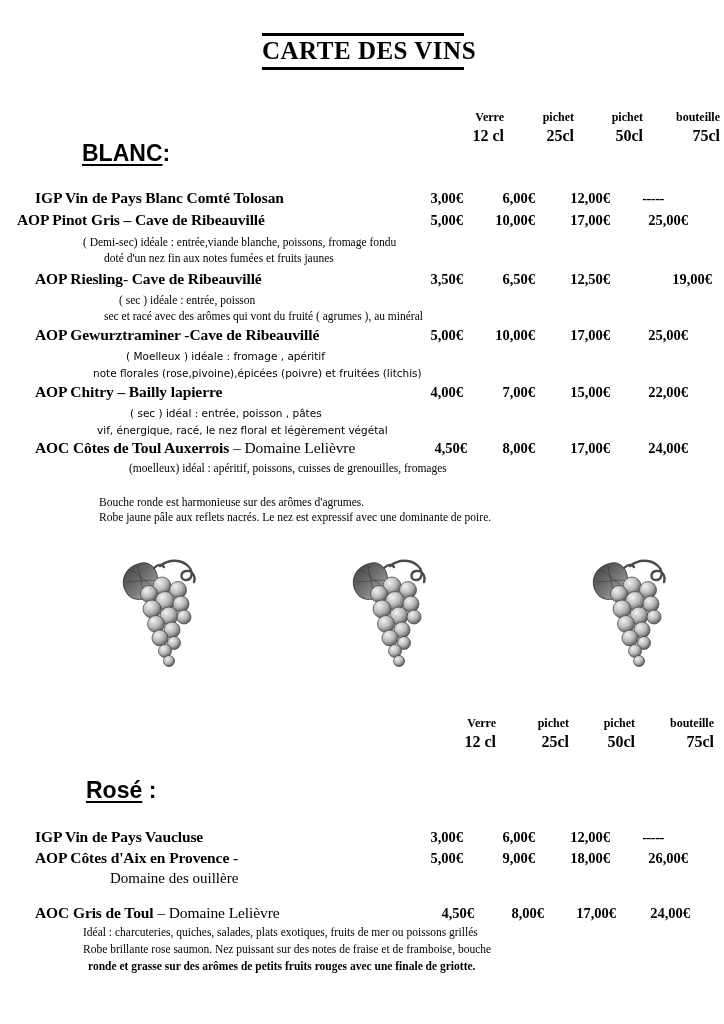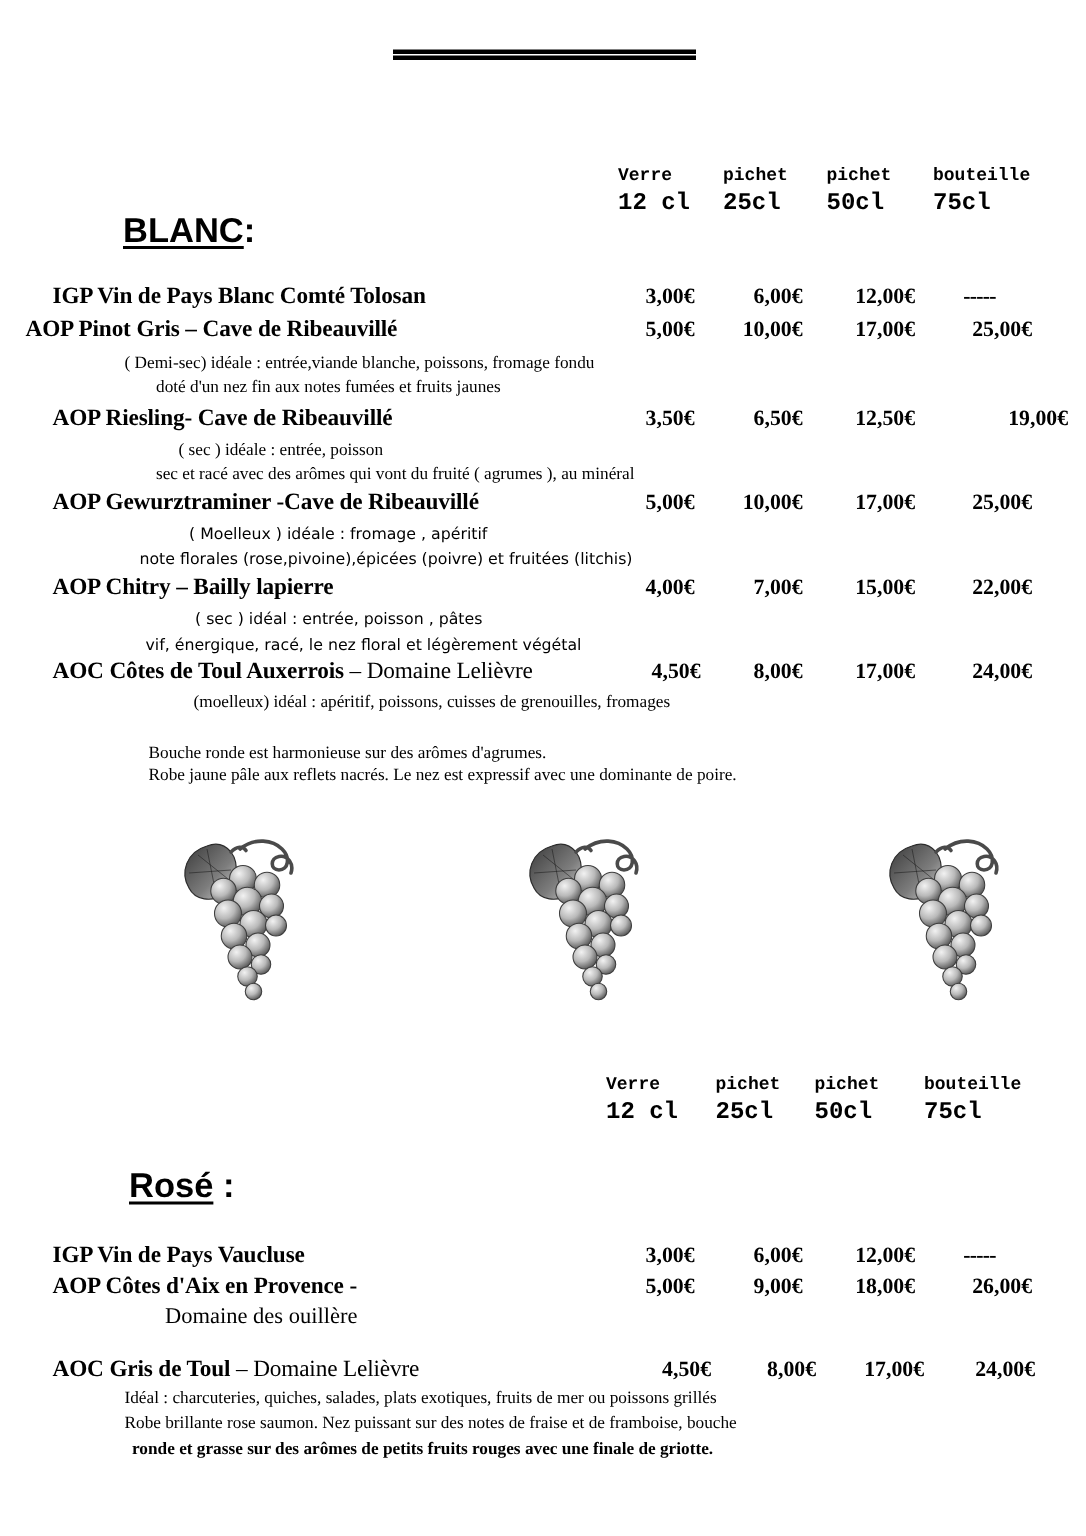--- a/index.html
+++ b/index.html
@@ -46,25 +46,26 @@
     font-weight: bold;
     font-size: 25px;
     line-height: 30px;
     letter-spacing: 0.5px;
     white-space: nowrap;
   }
 
   
   .colhead {
     position: absolute;
-    font-family: Liberation Mono, monospace;
+    font-family: Liberation Serif, serif;
     font-weight: bold;
     font-size: 12px;
-    text-align: left;
-    white-space: nowrap;
+    text-align: right;
+    white-space: nowrap;
+    margin-left: 32px;
   }
   .colhead .unit {
     display: block;
     font-size: 16px;
     font-weight: bold;
     margin-top: 2px;
   }
 
   
   .section-head {
@@ -137,20 +138,21 @@
     height: 120px;
   }
 </style>
 </head>
 <body>
 
 <div class="page">
 
   <div class="title-wrap">
     <div class="title-rule-top"></div>
+    <div class="title-text">CARTE DES VINS</div>
     <div class="title-rule-bottom"></div>
   </div>
 
   <div class="colhead" style="left:412px; top:110px; width:60px;">
     <span>Verre</span>
     <span class="unit">12 cl</span>
   </div>
   <div class="colhead" style="left:482px; top:110px; width:60px;">
     <span>pichet</span>
     <span class="unit">25cl</span>

